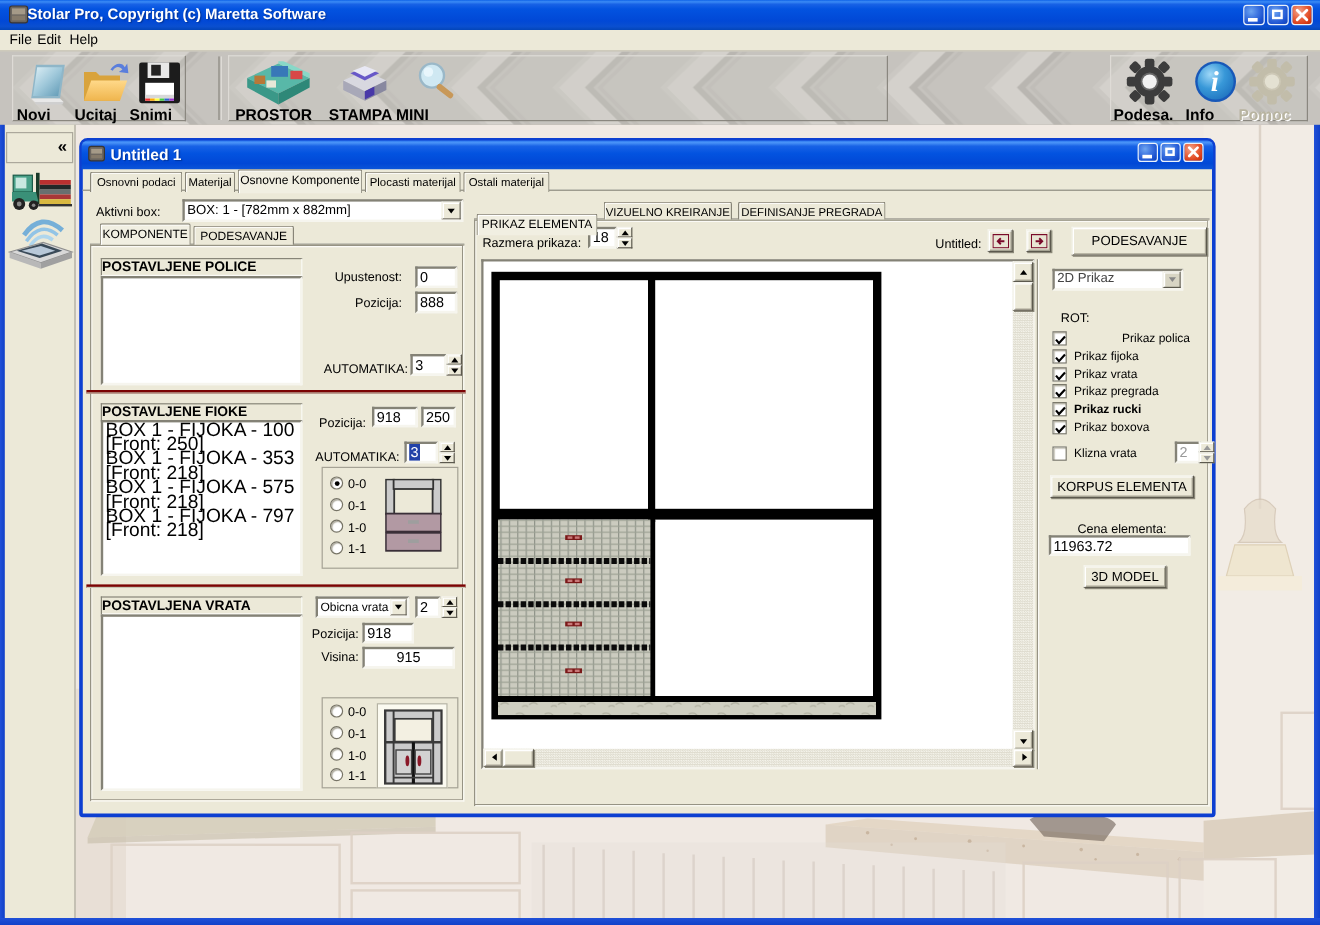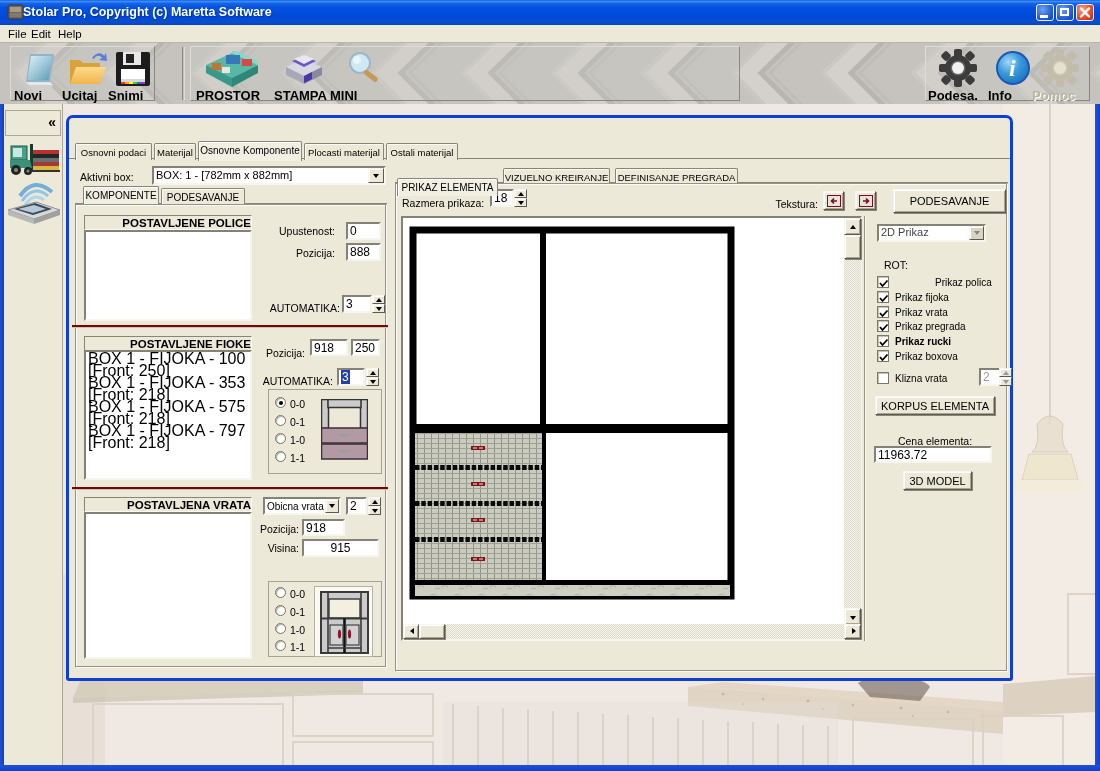--- a/index.html
+++ b/index.html
@@ -36,21 +36,21 @@
 .cw-tb .txt{left:24px;top:4px;color:#fff;font-size:13px;font-weight:bold;text-shadow:1px 1px 1px #02349a;}
 
 .tab{height:17px;background:#ece9d8;border:1px solid #888578;border-bottom:none;border-radius:2px 2px 0 0;
   text-align:center;font-size:10px;padding-top:3px;box-shadow:inset 1px 1px 0 #fbfaf6;white-space:nowrap;overflow:hidden;}
 .tab.act{height:20px;margin-top:-2px;z-index:3;box-shadow:inset 1px 1px 0 #fff;background:#f1efe2;}
 .tabline{height:1px;background:#fbfaf6;border-top:1px solid #888578;}
 .fld2{background:#fff;border:2px solid;border-color:#848276 #f6f5ee #f6f5ee #848276;font-size:12px;padding:0 2px;overflow:hidden;}
 .lbl11{font-size:10.5px;white-space:nowrap;}
 .rlbl{font-size:10.5px;white-space:nowrap;text-align:right;}
 .ghdr{background:#ece9d8;border:1px solid;border-color:#878578 #fbfaf6 #fbfaf6 #878578;
-  font-weight:bold;font-size:11.5px;text-align:right;padding-top:1px;height:15px;}
+  font-weight:bold;font-size:11.5px;text-align:left;padding-top:1px;height:15px;}
 .lst{background:#fff;border:2px solid;border-color:#848276 #f6f5ee #f6f5ee #848276;font-size:16px;line-height:12px;padding:1px 2px;}
 .btn{background:#ece9d8;border:1px solid;border-color:#f6f5ee #5c594e #5c594e #f6f5ee;
   box-shadow:inset 1px 1px 0 #fff, inset -1px -1px 0 #a9a695, 1px 1px 0 #8a8778;
   font-size:11px;text-align:center;}
 .spinner{width:13px;}
 .spinner .up,.spinner .dn{position:absolute;left:0;width:13px;background:#ece9d8;
   border:1px solid;border-color:#f6f5ee #5c594e #5c594e #f6f5ee;box-shadow:inset 1px 1px 0 #fff;}
 .arr-u{left:3px;top:2px;width:0;height:0;border-left:3px solid transparent;border-right:3px solid transparent;border-bottom:4px solid #000;}
 .arr-d{left:3px;top:2px;width:0;height:0;border-left:3px solid transparent;border-right:3px solid transparent;border-top:4px solid #000;}
 .combo-btn{background:#ece9d8;border:1px solid;border-color:#f6f5ee #5c594e #5c594e #f6f5ee;box-shadow:inset 1px 1px 0 #fff;}
@@ -321,20 +321,39 @@
       <path d="M16 19 Q28 2 42 14" stroke="#88c0e8" stroke-width="3" fill="none" opacity="0.9"></path>
       <path d="M19 23 Q28 10 38 18" stroke="#a8d4f0" stroke-width="3" fill="none" opacity="0.9"></path>
       <path d="M2 28 L30 20 L54 28 L28 37 Z" fill="#d8d8d8" stroke="#909090"></path>
       <path d="M8 27 L29 21 L46 27 L27 33 Z" fill="#3a4a58"></path>
       <path d="M12 27 L28 23 L40 27 L27 31 Z" fill="#b8c8d8"></path>
       <path d="M2 28 L28 37 L28 42 L2 33 Z" fill="#b8b8b8"></path>
       <path d="M54 28 L28 37 L28 42 L54 33 Z" fill="#a0a0a0"></path>
     </svg>
   </div>
   <div class="cw">
+    <div class="cw-tb">
+      <svg style="left:5px;top:3px;" width="16" height="16" xmlns="http://www.w3.org/2000/svg">
+      <rect x="1" y="2" width="13" height="12" rx="2" fill="#6a655f" stroke="#3a3530"></rect>
+      <rect x="3" y="4" width="9" height="4" fill="#a59a88"></rect>
+      <rect x="3" y="9" width="9" height="3" fill="#857a6a"></rect>
+    </svg>
+      <span class="txt">Untitled 1</span>
+      <div class="winbtn wb-blue" style="left:880px;top:2px;width:17px;height:16px;">
+          <span style="left:3px;top:9px;width:8px;height:3px;background:#fff;"></span>
+        </div>
+      <div class="winbtn wb-blue" style="left:899px;top:2px;width:17px;height:16px;">
+          <span style="left:3px;top:3px;width:8px;height:7px;border:2px solid #fff;background:transparent;"></span>
+        </div>
+      <div class="winbtn wb-red" style="left:918px;top:2px;width:17px;height:16px;">
+          <svg width="15" height="14" xmlns="http://www.w3.org/2000/svg">
+            <path d="M4 3 L11 10 M11 3 L4 10" stroke="#fff" stroke-width="2.2" stroke-linecap="round"></path>
+          </svg>
+        </div>
+    </div>
 
     <div class="tabline" style="left:0px;top:40px;width:941px;"></div>
     <div class="tab" style="left:6px;top:25px;width:77px;font-size:9.5px;">Osnovni podaci</div>
     <div class="tab" style="left:85px;top:25px;width:42px;font-size:9.5px;">Materijal</div>
     <div class="tab act" style="left:129px;top:25px;width:104px;font-size:10px;">Osnovne Komponente</div>
     <div class="tab" style="left:235px;top:25px;width:80px;font-size:9.5px;">Plocasti materijal</div>
     <div class="tab" style="left:317px;top:25px;width:72px;font-size:9.5px;">Ostali materijal</div>
 
     <div class="lbl11" style="left:11px;top:53px;">Aktivni box:</div>
     <div class="fld2" style="left:83px;top:48px;width:234px;height:19px;font-size:11px;padding-top:1px;">BOX: 1 - [782mm  x  882mm]
@@ -455,21 +474,21 @@
     <div class="lbl11" style="left:333px;top:79px;">Razmera prikaza:</div>
     <div class="fld2" style="left:421px;top:71px;width:24px;height:18px;">18</div>
     <div class="spinner" style="left:445px;top:71px;">
       <div class="up" style="top:0;height:9px;">
           <div class="arr-u"></div>
         </div>
       <div class="dn" style="top:9px;height:9px;">
           <div class="arr-d"></div>
         </div>
     </div>
-    <div class="rlbl" style="left:649px;top:80px;width:100px;">Tekstura:</div>
+    <div class="rlbl" style="left:649px;top:80px;width:100px;">Untitled:</div>
     <div class="btn" style="left:754px;top:73px;width:21px;height:19px;">
       <svg style="left:3px;top:3px;" width="14" height="12" xmlns="http://www.w3.org/2000/svg">
           <rect x="0.5" y="0.5" width="13" height="11" fill="#e8e5d4" stroke="#7a0a2a"></rect>
           <path d="M10 6 L5 6 M7 3.5 L4.5 6 L7 8.5" stroke="#7a0a2a" stroke-width="1.6" fill="none"></path>
         </svg>
     </div>
     <div class="btn" style="left:786px;top:73px;width:21px;height:19px;">
       <svg style="left:3px;top:3px;" width="14" height="12" xmlns="http://www.w3.org/2000/svg">
           <rect x="0.5" y="0.5" width="13" height="11" fill="#e8e5d4" stroke="#7a0a2a"></rect>
           <path d="M4 6 L9 6 M7 3.5 L9.5 6 L7 8.5" stroke="#7a0a2a" stroke-width="1.6" fill="none"></path>

